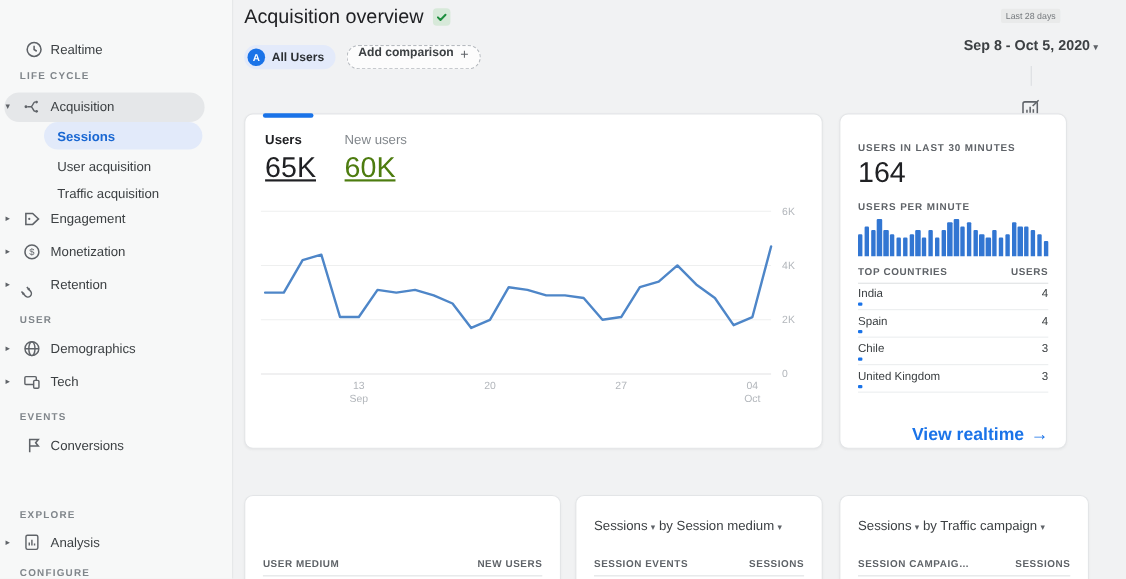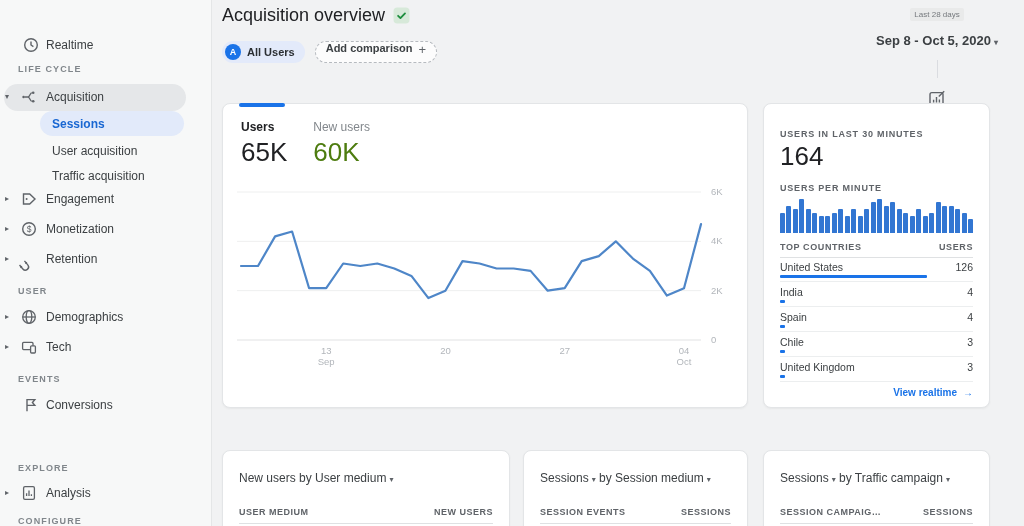--- a/index.html
+++ b/index.html
@@ -43,30 +43,30 @@
     font-size:9px; font-weight:bold; display:flex; align-items:center; justify-content:center; }
   .chip-all .lbl { font-size:11px; color:#2b2f33; font-weight:bold; }
   .chip-add { display:flex; align-items:flex-start; gap:6px; height:22px; padding:0 10px;
     border:1px dashed #b6babf; border-radius:11px; background:#fcfcfc; cursor:pointer; }
   .chip-add .lbl { font-size:11px; color:#3c4043; font-weight:bold; }
   .chip-add .plus { font-size:13px; color:#5f6368; }
 
   .card { position:absolute; background:#fff; border:1px solid #e3e5e7; border-radius:8px;
     box-shadow:0 1px 2px rgba(60,64,67,0.06); }
   .card-main { left:10px; top:103px; width:526px; height:305px; }
-  .card-rt   { left:551px; top:103px; width:227px; height:305px; }
+  .card-rt   { left:551px; top:103px; width:207px; height:305px; }
   .card-b1   { left:10px;  top:450px; width:288px; height:120px; }
   .card-b2   { left:311px; top:450px; width:225px; height:120px; }
   .card-b3   { left:551px; top:450px; width:227px; height:120px; }
 
   .tab-ind { position:absolute; left:16px; top:-1px; width:46px; height:4px;
     background:#1a73e8; border-radius:2px; }
   .metrics { position:absolute; left:18px; top:16px; display:flex; gap:26px; }
   .metric .m-label { font-size:12px; line-height:14px; }
-  .metric .m-value { font-size:26px; line-height:30px; margin-top:3px; }
+  .metric .m-value { font-size:26px; line-height:30px; margin-top:3px;text-decoration:underline; }
   .metric.primary .m-label { color:#202124; font-weight:bold; }
   .metric.primary .m-value { color:#202124; }
   .metric.secondary .m-label { color:#82878c; }
   .metric.secondary .m-value { color:#4d7c0f; }
   #line-chart { position:absolute; left:14px; top:84px; }
   .axis-t { font-size:9.5px; fill:#b2b6bb; }
 
   .rt-l1, .rt-l2 { position:absolute; left:16px; font-size:9px; letter-spacing:0.8px;
     color:#5f6368; font-weight:bold; }
   .rt-l1 { top:25px; } .rt-l2 { top:79px; }
@@ -76,21 +76,21 @@
   .mbar { flex:1; border-radius:1px 1px 0 0; }
   .rt-ch { position:absolute; left:16px; right:16px; top:138px; display:flex;
     justify-content:space-between; font-size:9px; letter-spacing:0.6px; color:#5f6368;
     font-weight:bold; padding-bottom:5px; border-bottom:1px solid #dfe1e3; }
   .rt-rows { position:absolute; left:16px; right:16px; top:153px; }
   .country-row { height:25px; padding-top:4px; border-bottom:1px solid #eceeef; }
   .country-line { display:flex; justify-content:space-between; font-size:10.5px;
     color:#3c4043; line-height:13px; }
   .country-bar { height:2.5px; background:#1a73e8; border-radius:1px; margin-top:1px; }
   .rt-link { position:absolute; right:16px; top:283px; display:flex; align-items:center; gap:6px;
-    font-size:10px; color:#1a73e8; font-weight:bold; cursor:pointer; }
+    font-size:16px; color:#1a73e8; font-weight:bold; cursor:pointer; }
 
   .bc-title { position:absolute; left:16px; top:20px; font-size:12px; color:#3c4043;
     white-space:nowrap; cursor:pointer; }
   .bc-head { position:absolute; left:16px; right:16px; top:56px; display:flex;
     justify-content:space-between; font-size:9px; letter-spacing:0.5px; color:#5f6368;
     font-weight:bold; padding-bottom:6px; border-bottom:1px solid #dfe1e3; }
 </style>
 </head>
 <body>
 
@@ -336,27 +336,20 @@
         <div class="mbar" style="height: 27px; background: rgb(50, 118, 210);"></div>
         <div class="mbar" style="height: 24px; background: rgb(50, 118, 210);"></div>
         <div class="mbar" style="height: 20px; background: rgb(50, 118, 210);"></div>
         <div class="mbar" style="height: 14px; background: rgb(50, 118, 210);"></div>
       </div>
     <div class="rt-ch">
       <span>TOP COUNTRIES</span>
       <span>USERS</span>
     </div>
     <div class="rt-rows" id="country-rows">
-        <div class="country-row">
-          <div class="country-line">
-            <span>United States</span>
-            <span>126</span>
-          </div>
-          <div class="country-bar" style="width: 76%;"></div>
-        </div>
         <div class="country-row">
           <div class="country-line">
             <span>India</span>
             <span>4</span>
           </div>
           <div class="country-bar" style="width: 2.4127%;"></div>
         </div>
         <div class="country-row">
           <div class="country-line">
             <span>Spain</span>
@@ -379,23 +372,20 @@
           <div class="country-bar" style="width: 2.4%;"></div>
         </div>
       </div>
     <div class="rt-link">
       <span>View realtime</span>
       <span>→</span>
     </div>
   </section>
 
   <section class="card card-b1">
-    <div class="bc-title">
-      <span>New users by User medium</span><span class="caret">▾</span>
-    </div>
     <div class="bc-head">
       <span>USER MEDIUM</span>
       <span>NEW USERS</span>
     </div>
   </section>
 
   <section class="card card-b2">
     <div class="bc-title">
       <span>Sessions</span><span class="caret">▾</span>
       <span>by Session medium</span><span class="caret">▾</span>

